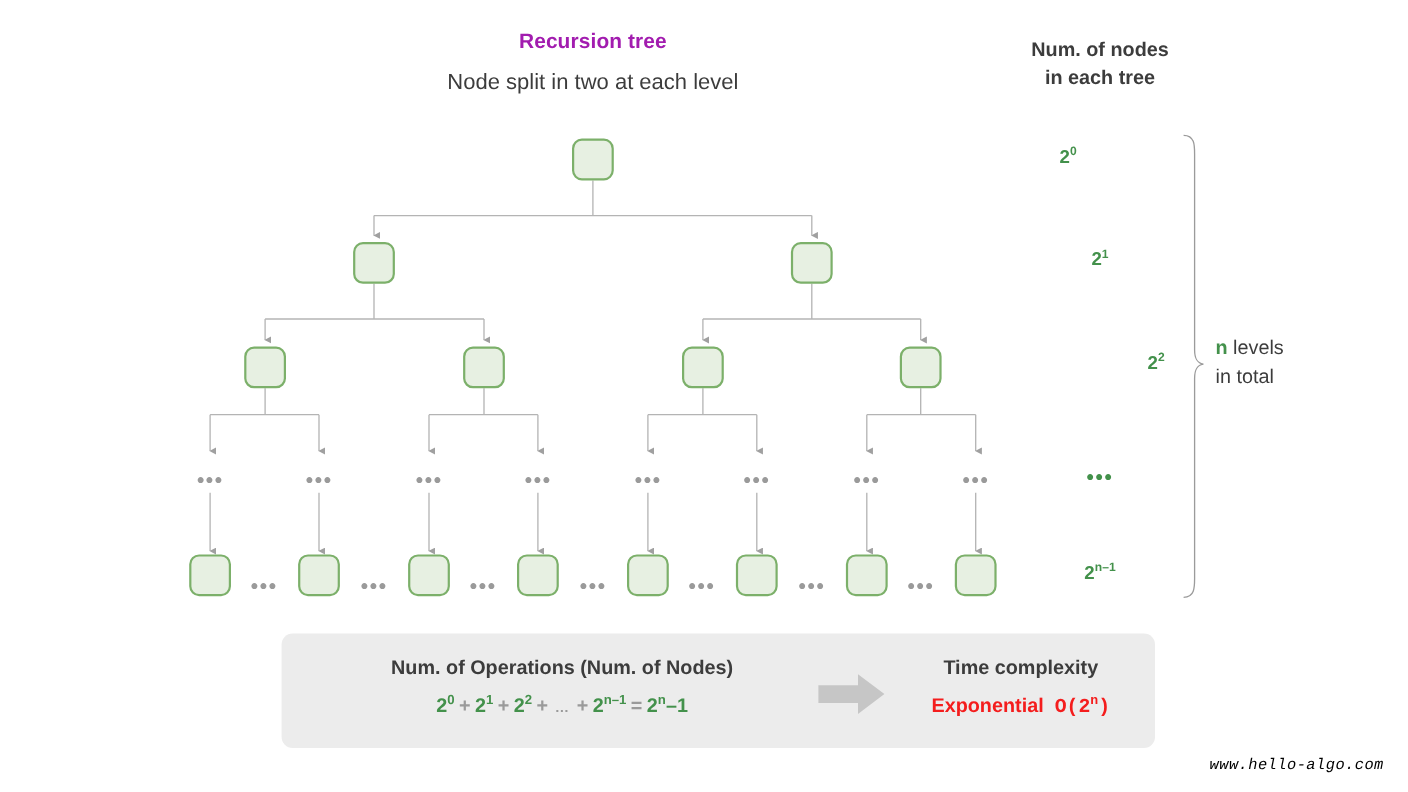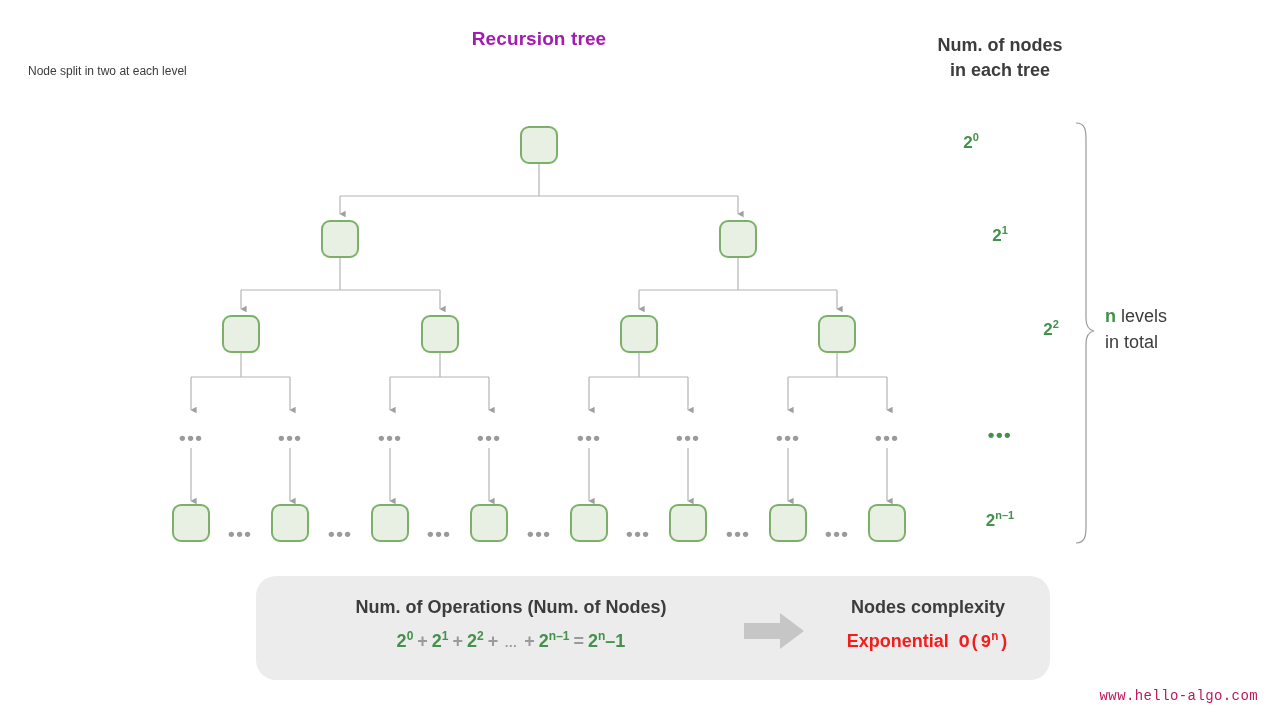--- a/index.html
+++ b/index.html
@@ -24,25 +24,24 @@
     text-align: center;
     font-size: 19px;
     font-weight: bold;
     color: #a21caf;
     letter-spacing: .1px;
   }
   #tree-subtitle {
     position: absolute;
     left: 0; top: 64px;
     width: 1078px;
-    text-align: left;
-    font-size: 12px;
+    text-align: center;
+    font-size: 20px;
     font-weight: normal;
     color: #3c3c3c;
-    padding-left: 28px;
   }
   #count-title {
     position: absolute;
     left: 900px; top: 33px;
     width: 200px;
     text-align: center;
     font-size: 18px;
     font-weight: bold;
     line-height: 25px;
     color: #3c3c3c;
@@ -117,21 +116,21 @@
   }
 
   
   #summary-box {
     position: absolute;
     left: 256px;
     top: 576px;
     width: 794px;
     height: 104px;
     background: #ececec;
-    border-radius: 20px;
+    border-radius: 10px;
   }
   #summary-left {
     position: absolute;
     left: 20px; top: 18px;
     width: 470px;
     text-align: center;
   }
   #ops-title {
     font-size: 18px;
     font-weight: bold;
@@ -198,22 +197,23 @@
     line-height: 0;
   }
 
   
   #watermark {
     position: absolute;
     right: 22px;
     bottom: 16px;
     font-family: "Liberation Mono", monospace;
     font-size: 14px;
-    color: #be185d;
+    color: #000000;
     letter-spacing: .4px;
+    font-style: italic;
   }
 </style>
 </head>
 <body>
 
 <div id="tree-title">Recursion tree</div>
 <div id="tree-subtitle">Node split in two at each level</div>
 <div id="count-title">
   <span>Num. of nodes</span><br>
   <span>in each tree</span>
@@ -345,21 +345,21 @@
     <div id="ops-formula">
       <span class="term"><span>2</span><sup>0</sup></span><span class="op">+</span><span class="term"><span>2</span><sup>1</sup></span><span class="op">+</span><span class="term"><span>2</span><sup>2</sup></span><span class="op">+</span><span class="mid-dots">…</span><span class="op">+</span><span class="term"><span>2</span><sup>n–1</sup></span><span class="op">=</span><span class="term"><span>2</span><sup>n</sup><span>–1</span></span>
     </div>
   </div>
 
   <svg id="arrow-glyph" viewBox="0 0 70 42">
     <path d="M2,13 L38,13 L38,3 L62,21 L38,39 L38,29 L2,29 Z" fill="#c6c6c6"></path>
   </svg>
 
   <div id="summary-right">
-    <div id="complexity-title">Nodes complexity</div>
+    <div id="complexity-title">Time complexity</div>
     <div id="complexity-value">
       <span>Exponential</span>&nbsp;
-      <span class="bigo"><span>O(9</span><sup>n</sup><span>)</span></span>
+      <span class="bigo"><span>O(2</span><sup>n</sup><span>)</span></span>
     </div>
   </div>
 </div>
 
 <div id="watermark">www.hello-algo.com</div>
 
 </body></html>

